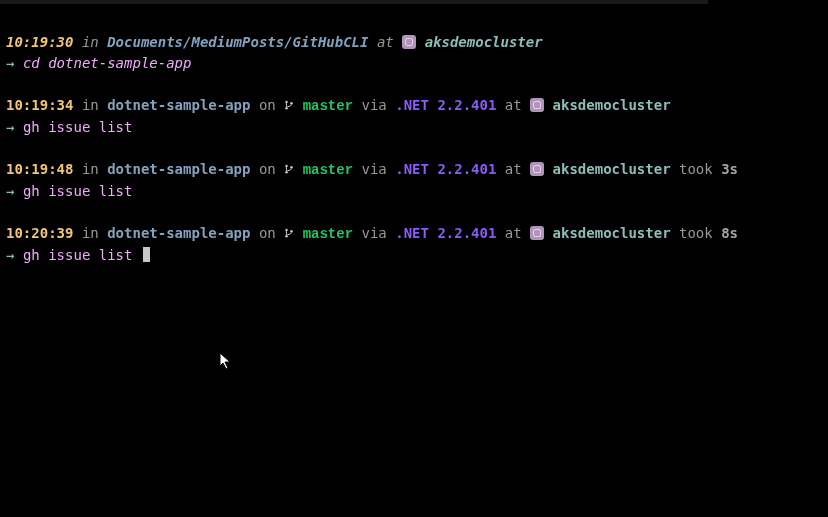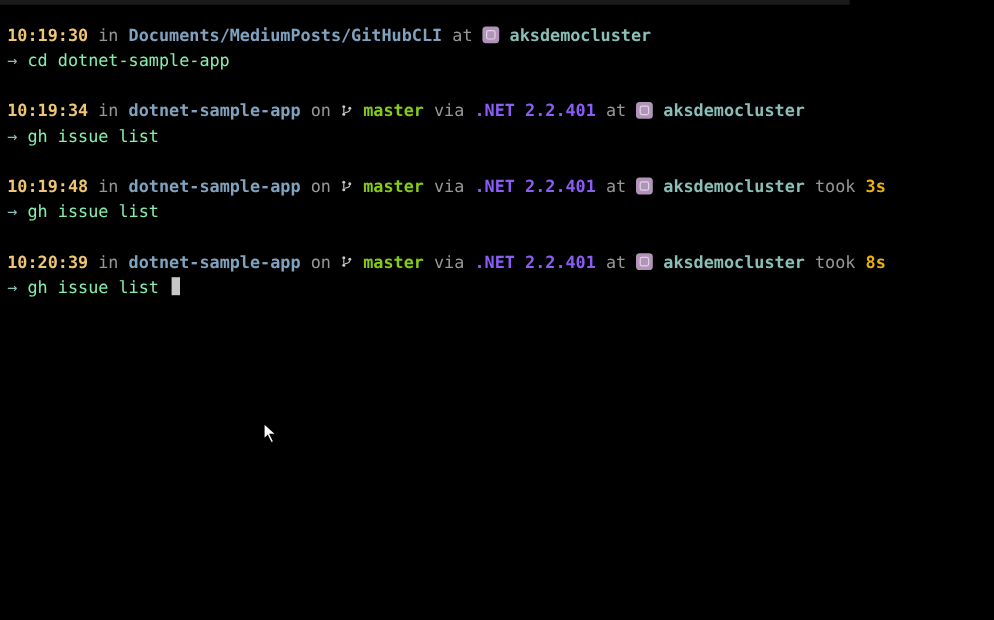--- a/index.html
+++ b/index.html
@@ -16,30 +16,30 @@
       overflow: hidden;
     }
     .topbar {
       position: absolute;
       top: 0; left: 0; right: 120px;
       height: 4px;
       background: #1a1a1a;
     }
     .line { white-space: pre; }
     .block { margin-bottom: 21px; }
-    .block:first-of-type { margin-top: 12px; }
+    .block:first-of-type { margin-top: 24px; font-style: italic; }
     .time   { color: #f0c674; font-weight: bold; }
     .dim    { color: #969896; }
     .dir    { color: #81a2be; font-weight: bold; }
-    .branch { color: #84cc16; font-weight: bold; }
+    .branch { color: #22c55e; font-weight: bold; font-family: Liberation Mono, monospace; }
     .via    { color: #8b5cf6; font-weight: bold; }
     .ctx    { color: #8abeb7; font-weight: bold; }
-    .took   { color: #eab308; font-weight: bold; }
+    .took   { color: #a3a3a3; font-weight: bold; }
     .arrow  { color: #8abeb7; }
-    .cmd    { color: #86efac; text-align: center; }
+    .cmd    { color: #f0abfc; text-align: center; }
     .branch-icon {
       display: inline-block;
       width: 10px;
       vertical-align: middle;
       transform: translateY(-1px);
     }
     .cube {
       display: inline-block;
       width: 14px; height: 14px;
       background: #b294bb;

